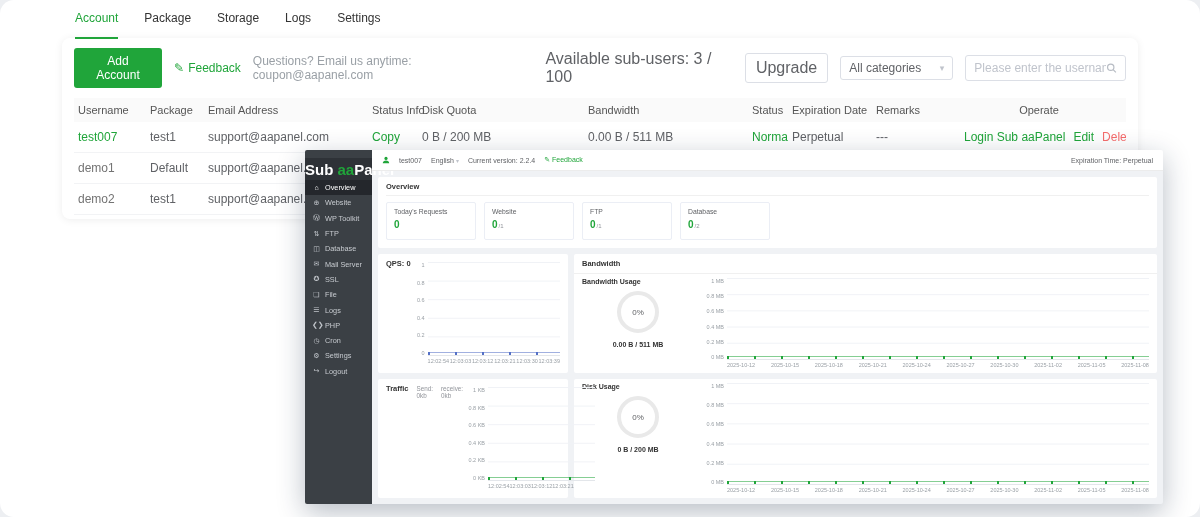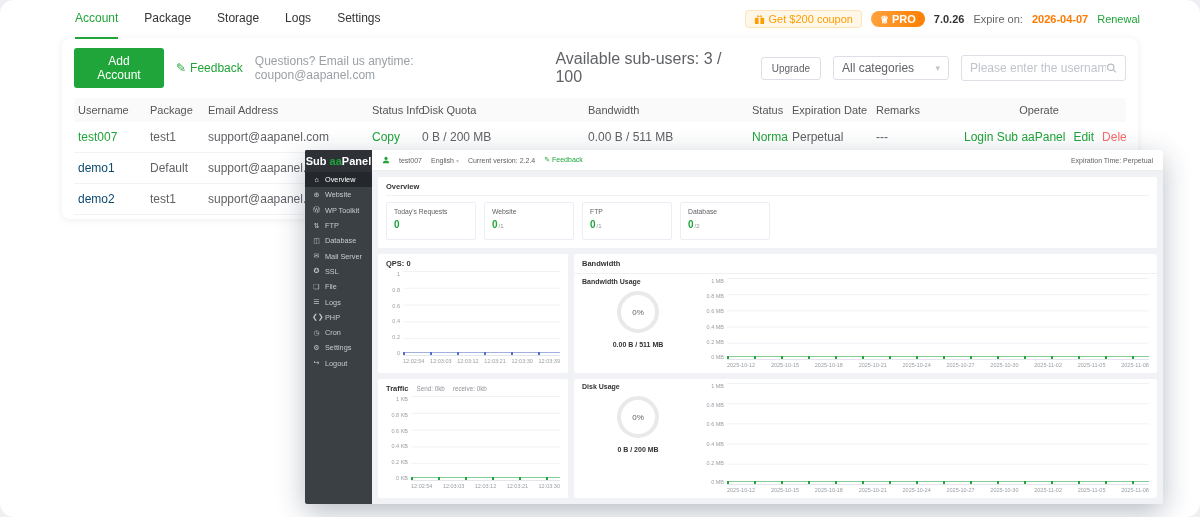--- a/index.html
+++ b/index.html
@@ -31,46 +31,46 @@
     margin-left:14px;cursor:pointer;white-space:nowrap;}
 
   
   .card{margin:0 62px;background:#fff;border-radius:8px;box-shadow:0 1px 8px rgba(0,0,0,.07);padding:10px 12px 4px;}
   .toolbar{display:flex;align-items:center;gap:12px;margin-bottom:10px;}
   .btn-green{background:#20a53a;color:#fff;border:none;border-radius:3px;font-size:12px;padding:6px 12px;cursor:pointer;}
   .fb-link{color:#20a53a;font-size:12px;display:flex;gap:4px;align-items:center;cursor:pointer;}
   .questions{color:#9aa0a6;font-size:12px;}
   .spacer{flex:1;}
   .avail{color:#606266;font-size:16px;}
-  .btn-plain{background:#fff;border:1px solid #dcdfe6;border-radius:3px;color:#606266;font-size:10px;padding:5px 10px;cursor:pointer;}
+  .btn-plain{background:#fff;border:1px solid #dcdfe6;border-radius:3px;color:#606266;font-size:16px;padding:5px 10px;cursor:pointer;}
   .select{display:flex;align-items:center;justify-content:space-between;border:1px solid #dcdfe6;border-radius:3px;
     width:100px;padding:4px 8px;font-size:12px;color:#606266;cursor:pointer;}
   .caret{color:#c0c4cc;font-size:9px;}
   .search{display:flex;align-items:center;border:1px solid #dcdfe6;border-radius:3px;padding:0 8px;width:150px;}
   .search input{border:none;outline:none;font-size:12px;color:#333;width:100%;padding:5px 0;font-family:inherit;}
   .search input::placeholder{color:#c0c4cc;}
 
   table{width:100%;border-collapse:collapse;table-layout:fixed;}
   th{font-size:11px;color:#555;text-align:left;font-weight:normal;background:#fafafa;padding:6px 4px;white-space:nowrap;}
   td{font-size:12px;color:#606266;padding:0 4px;height:30px;border-bottom:1px solid #f2f3f5;white-space:nowrap;overflow:hidden;}
   th.right,td.right{text-align:center;}
   .u-link{cursor:pointer;}
   tr.r0 .u-link{color:#20a53a;}
-  tr.r1 .u-link,tr.r2 .u-link{color:#0c4a6e;text-align:center;}
+  tr.r1 .u-link,tr.r2 .u-link{color:#737373;text-align:center;}
   .copy-link,.status-ok{color:#20a53a;cursor:pointer;}
   .status-ok{cursor:default;}
   .op{margin-left:8px;cursor:pointer;}
   .op.green{color:#20a53a;}
   .op.red{color:#f56c6c;}
 
   
   .overlay{position:absolute;left:305px;top:150px;width:858px;height:354px;display:flex;background:#f0f2f5;
     box-shadow:0 8px 28px rgba(15,35,64,.30);border-radius:2px;overflow:hidden;}
   .sp-side{width:67px;background:#3b4045;display:flex;flex-direction:column;flex:0 0 67px;}
-  .sp-logo{height:22px;background:#2e3237;color:#fff;font-size:11px;font-weight:bold;display:flex;align-items:center;justify-content:center;white-space:pre;}
+  .sp-logo{height:22px;background:#2e3237;color:#fff;font-size:15px;font-weight:bold;display:flex;align-items:center;justify-content:space-between;white-space:pre;margin-top:8px;}
   .sp-logo .acc{color:#20a53a;}
   .sp-item{height:15.3px;display:flex;align-items:center;gap:4px;padding-left:7px;color:#c7cbd0;font-size:7.3px;cursor:pointer;}
   .sp-item:first-child{background:#24272c;color:#fff;}
   .sp-ico{width:9px;text-align:center;font-size:7px;opacity:.95;}
 
   .sp-right{flex:1;display:flex;flex-direction:column;min-width:0;}
   .sp-top{height:20px;background:#fff;border-bottom:1px solid #ececec;display:flex;align-items:center;gap:9px;
     padding:0 10px;font-size:7px;color:#606266;}
   .sp-top .green{color:#20a53a;}
   .sp-exp{margin-left:auto;color:#606266;}
@@ -78,21 +78,21 @@
   .sp-card{background:#fff;border-radius:2px;}
   .ov-card{padding:5px 8px 8px;}
   .ov-head{font-size:7.5px;font-weight:bold;color:#333;padding-bottom:4px;border-bottom:1px solid #f0f0f0;}
   .stats{display:flex;gap:8px;margin-top:6px;}
   .stat{width:90px;height:38px;border:1px solid #ebeef5;border-radius:2px;padding:5px 7px;box-sizing:border-box;}
   .stat-label{font-size:6.8px;color:#606266;}
   .stat-val{margin-top:4px;font-size:10px;font-weight:bold;color:#20a53a;}
   .stat-suf{font-size:6px;color:#909399;font-weight:normal;margin-left:1px;}
 
   .sp-grid{flex:1;display:grid;grid-template-columns:190px 1fr;grid-template-rows:1fr 1fr;gap:6px;min-height:0;}
-  .mini-card{padding:5px 8px 9px;display:flex;flex-direction:column;min-height:0;}
+  .mini-card{padding:5px 8px 9px;display:flex;min-height:0;}
   .mini-head{font-size:7.5px;font-weight:bold;color:#333;display:flex;gap:8px;align-items:baseline;}
   .mini-sub{font-size:6.3px;color:#909399;font-weight:normal;}
   .mini-chart{flex:1;display:flex;flex-direction:column;margin-top:3px;min-height:0;}
   .chart-row{flex:1;display:flex;gap:3px;min-height:0;}
   .y-axis{display:flex;flex-direction:column;justify-content:space-between;align-items:flex-end;font-size:5.5px;color:#9aa0a6;}
   .ya14{width:14px;} .ya22{width:22px;} .ya24{width:24px;}
   .plot{flex:1;position:relative;border-bottom:1px solid #e3e6ea;
     background-image:linear-gradient(to bottom,#f0f2f6 1px,transparent 1px);background-size:100% 20%;}
   .plot.blue{--c:#5470c6;} .plot.green{--c:#20a53a;}
   .sline{position:absolute;left:0;right:0;bottom:2px;height:1px;background:var(--c);opacity:.55;}
@@ -116,38 +116,20 @@
 
 <div class="page">
 
   <nav class="topnav">
     <div class="tabs">
       <span class="tab active">Account</span>
       <span class="tab">Package</span>
       <span class="tab">Storage</span>
       <span class="tab">Logs</span>
       <span class="tab">Settings</span>
-    </div>
-    <div class="nav-right">
-      <span class="coupon">
-        <svg width="11" height="11" viewBox="0 0 12 12">
-            <rect x="1" y="4" width="10" height="7" rx="1" fill="#ff9c00"></rect>
-            <rect x="5" y="3" width="2" height="8" fill="#fff7e8"></rect>
-            <path d="M3 3c0-2 3-2 3 0c0-2 3-2 3 0z" fill="#ff9c00"></path>
-          </svg>
-        <span>Get $200 coupon</span>
-      </span>
-      <span class="pro">
-        <span class="crown">♕</span>
-        <span>PRO</span>
-      </span>
-      <span class="ver">7.0.26</span>
-      <span class="expire">Expire on:</span>
-      <span class="expire-date">2026-04-07</span>
-      <span class="renewal">Renewal</span>
     </div>
   </nav>
 
 
   <div class="card">
     <div class="toolbar">
       <button class="btn-green">Add Account</button>
       <span class="fb-link">
         <span>✎</span>
         <span>Feedback</span>

